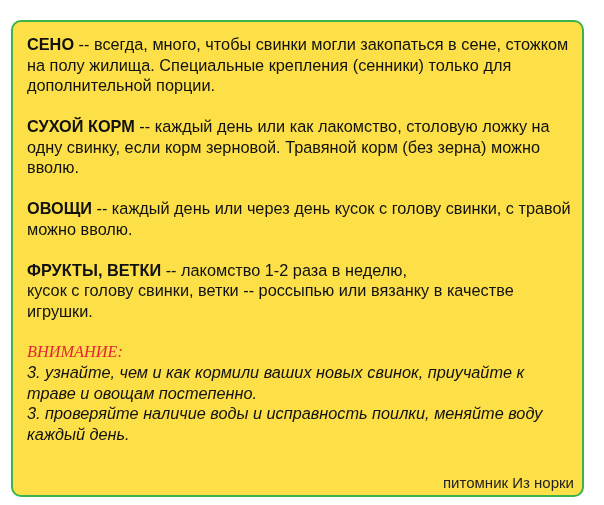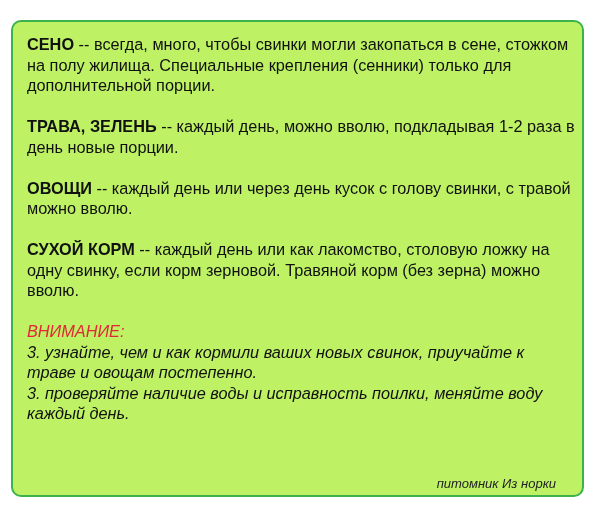--- a/index.html
+++ b/index.html
@@ -16,21 +16,21 @@
       color: #111111;
     }
     .card {
       position: absolute;
       left: 11px;
       top: 20px;
       width: 569px;
       height: 473px;
       border: 2px solid #3cb34a;
       border-radius: 10px;
-      background: #bef264;
+      background: #fde047;
       box-sizing: content-box;
     }
     .content {
       position: absolute;
       left: 14px;
       top: 12px;
       width: 548px;
       font-size: 16.3px;
       line-height: 20.5px;
     }
@@ -40,47 +40,47 @@
     .term {
       font-weight: bold;
     }
     .warn {
       font-style: italic;
       margin: 0;
     }
     .warn-title {
       color: #e32636;
       display: block;
+      font-family: Liberation Serif, serif;
     }
     .warn-item {
       display: block;
     }
     .credit {
       position: absolute;
-      right: 26px;
+      right: 8px;
       bottom: 4px;
-      font-size: 13px;
-      font-style: italic;
+      font-size: 15px;
       color: #222222;
     }
   </style>
 </head>
 <body>
 
 <div class="card">
   <div class="content">
 
     <p class="para"><span class="term">СЕНО</span><span> -- всегда, много, чтобы свинки могли закопаться в сене, стожком на полу жилища. Специальные крепления (сенники) только для дополнительной порции.</span></p>
 
-    <p class="para"><span class="term">ТРАВА, ЗЕЛЕНЬ</span><span> -- каждый день, можно вволю, подкладывая 1-2 раза в день новые порции.</span></p>
+
+    <p class="para"><span class="term">СУХОЙ КОРМ</span><span> -- каждый день или как лакомство, столовую ложку на одну свинку, если корм зерновой. Травяной корм (без зерна) можно вволю.</span></p>
 
     <p class="para"><span class="term">ОВОЩИ</span><span> -- каждый день или через день кусок с голову свинки, с травой можно вволю.</span></p>
 
-    <p class="para"><span class="term">СУХОЙ КОРМ</span><span> -- каждый день или как лакомство, столовую ложку на одну свинку, если корм зерновой. Травяной корм (без зерна) можно вволю.</span></p>
-
+    <p class="para"><span class="term">ФРУКТЫ, ВЕТКИ</span><span> -- лакомство 1-2 раза в неделю,</span><br><span>кусок с голову свинки, ветки -- россыпью или вязанку в качестве игрушки.</span></p>
 
     <p class="warn">
       <span class="warn-title">ВНИМАНИЕ:</span>
       <span class="warn-item">3. узнайте, чем и как кормили ваших новых свинок, приучайте к траве и овощам постепенно.</span>
       <span class="warn-item">3. проверяйте наличие воды и исправность поилки, меняйте воду каждый день.</span>
     </p>
   </div>
 
   <div class="credit">питомник Из норки</div>
 </div>

